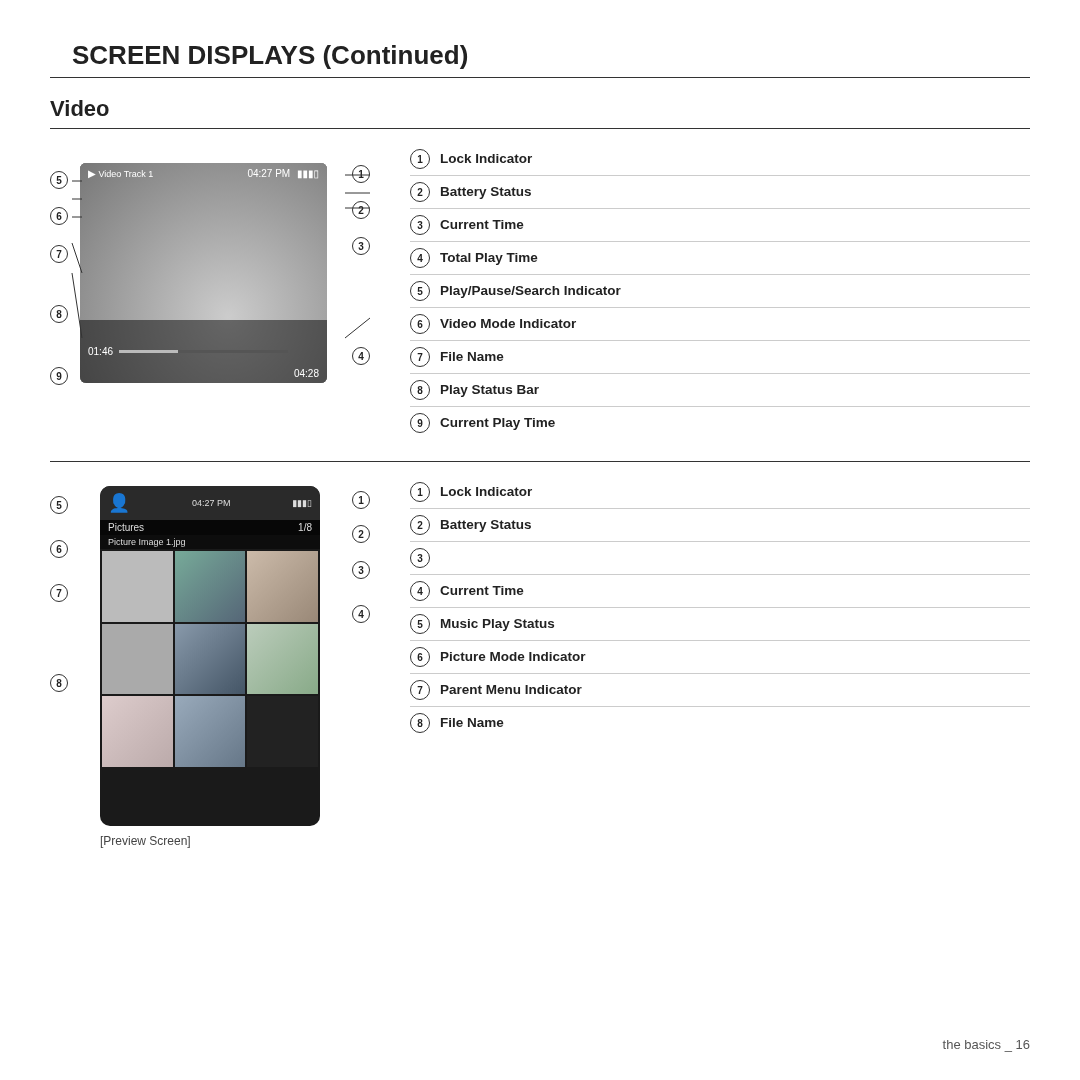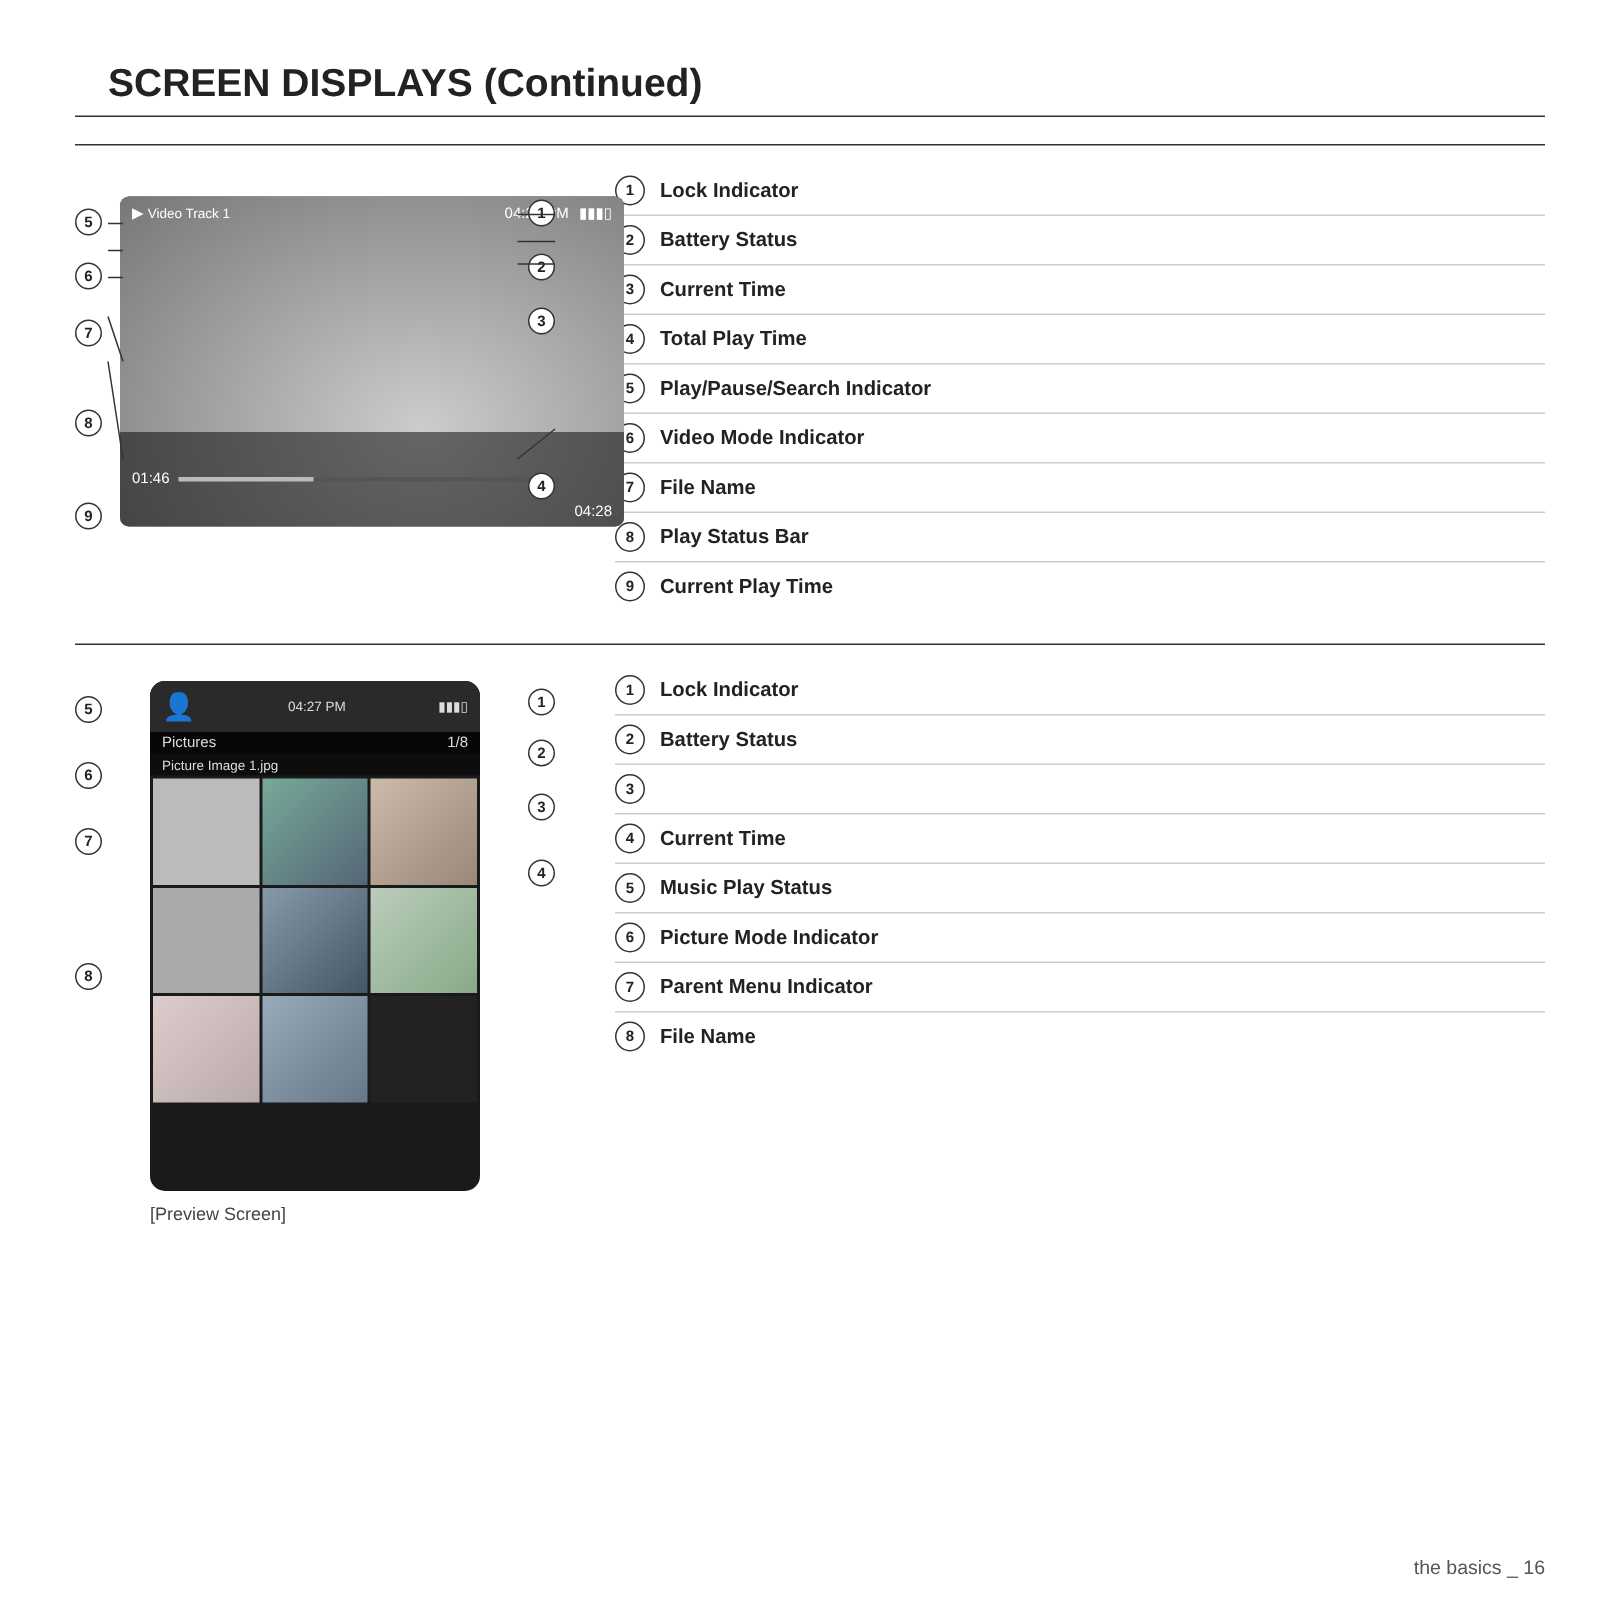--- a/index.html
+++ b/index.html
@@ -54,21 +54,21 @@
     
     .device-area {
       position: relative;
       width: 330px;
       flex-shrink: 0;
     }
 
     
     .video-device {
       position: relative;
-      width: 336px;
+      width: 247px;
       height: 220px;
       background: #1a1a1a;
       border-radius: 6px;
       margin-top: 20px;
       margin-left: 30px;
       overflow: hidden;
     }
 
     .video-screen {
       width: 100%;
@@ -280,20 +280,21 @@
   </style>
 </head>
 <body>
 
 <div class="page">
 
   <div class="page-title">SCREEN DISPLAYS (Continued)</div>
   <hr class="title-rule">
 
   <div class="section">
+    <div class="section-title">Video</div>
     <hr class="section-rule">
 
     <div class="section-content">
 
       <div class="device-area">
 
         <div style="position:absolute; left:0; top:28px; display:flex; flex-direction:column; gap:16px;">
           <div class="num-circle">5</div>
           <div class="num-circle" style="margin-top:2px;">6</div>
           <div class="num-circle" style="margin-top:4px;">7</div>

